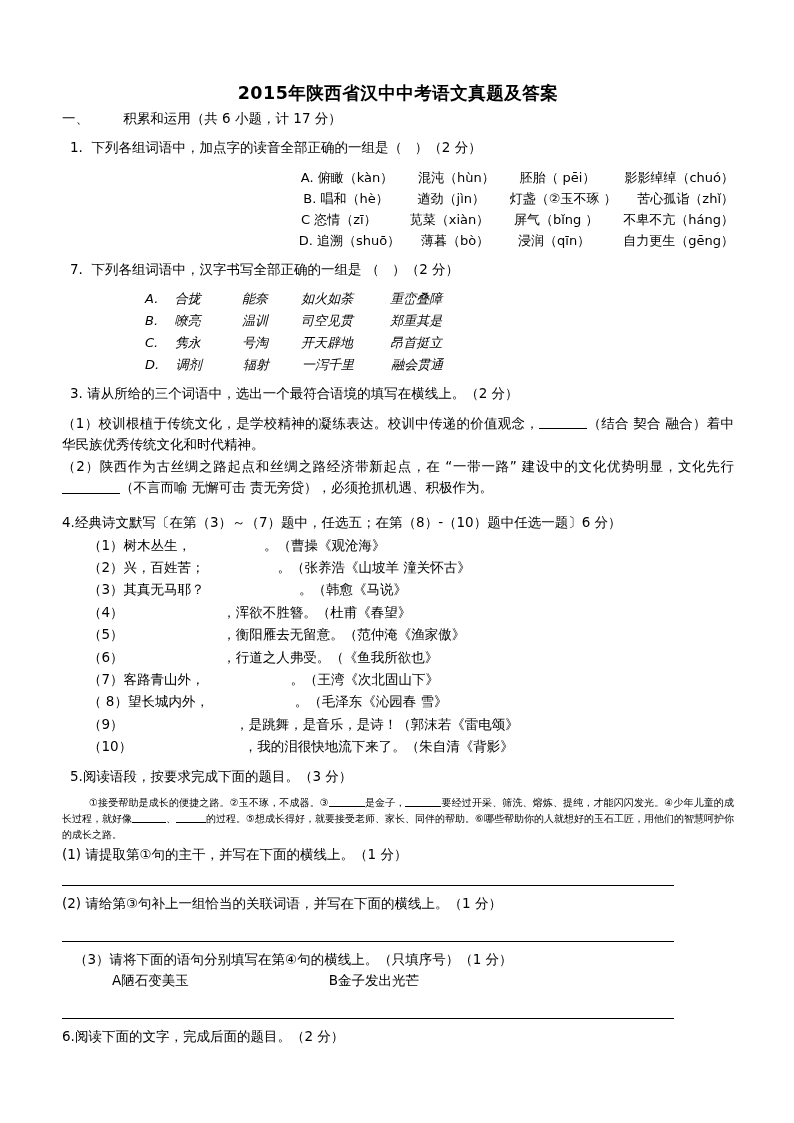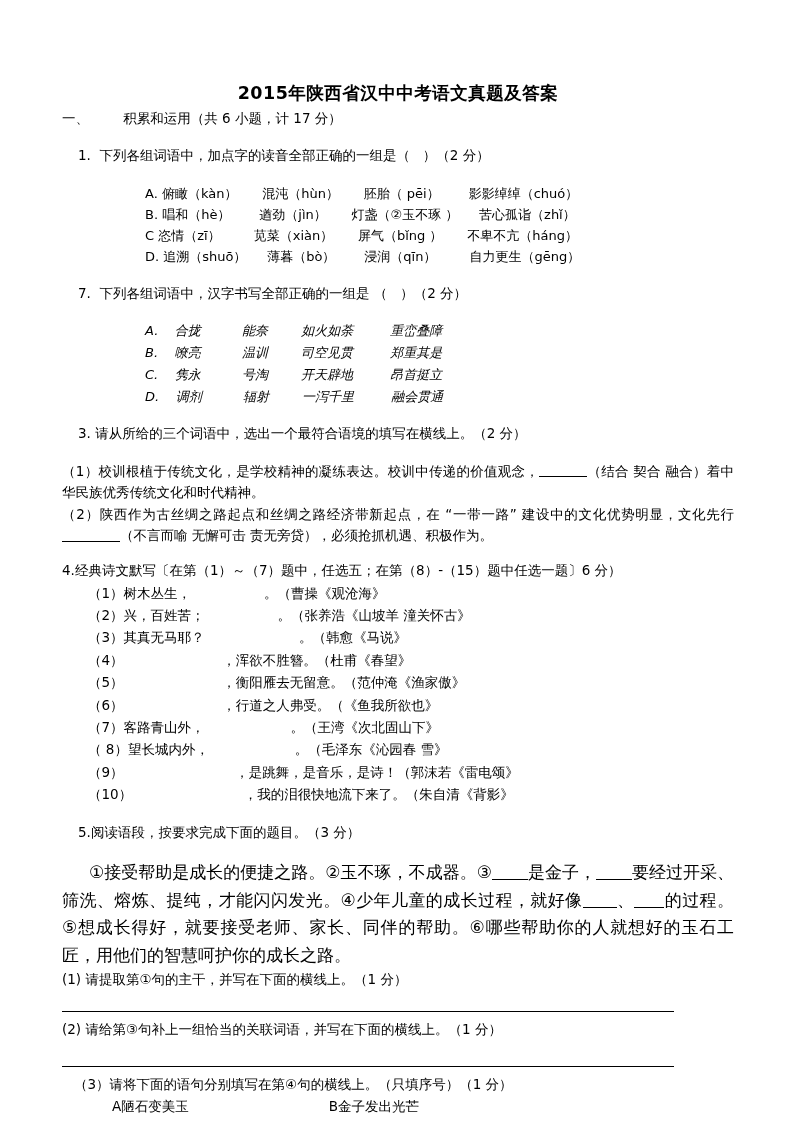--- a/index.html
+++ b/index.html
@@ -37,31 +37,32 @@
   }
   .sec-head {
     font-size: 13.5px;
     line-height: 1.55;
     margin: 0;
     white-space: pre;
   }
   .q {
     font-size: 13.5px;
     line-height: 1.58;
-    margin: 16px;
+    margin: 8px;
   }
   .q-main {
     white-space: pre;
   }
   .opt-row {
     font-size: 13px;
     line-height: 1.62;
     margin: 0;
     padding-left: 83px;
     white-space: pre;
+    text-align: right;
   }
   .opt-row2 {
     font-size: 13px;
     line-height: 1.68;
     margin: 0;
     padding-left: 83px;
     white-space: pre;
     font-style: italic;
   }
   .sub {
@@ -74,21 +75,21 @@
     padding-left: 12px;
   }
   .poem {
     font-size: 13.5px;
     line-height: 1.66;
     margin: 0;
     padding-left: 26px;
     white-space: pre;
   }
   .para {
-    font-size: 17px;
+    font-size: 10px;
     line-height: 1.62;
     margin: 0;
     text-align: justify;
     text-indent: 27px;
   }
   .blank-line {
     border-bottom: 1.3px solid #000;
     width: 612px;
     margin: 0;
     height: 0;
@@ -132,21 +133,21 @@
     <p class="opt-row2">B.    嘹亮          温训        司空见贯         郑重其是</p>
     <p class="opt-row2">C.    隽永          号淘        开天辟地         昂首挺立</p>
     <p class="opt-row2">D.    调剂          辐射        一泻千里         融会贯通</p>
 
     <p class="q">3. 请从所给的三个词语中，选出一个最符合语境的填写在横线上。（2 分）</p>
     <p class="sub"><span>（1）校训根植于传统文化，是学校精神的凝练表达。校训中传递的价值观念，</span><span class="fill" style="width:48px"></span><span>（结合   契合   融合）着中华民族优秀传统文化和时代精神。</span></p>
     <p class="sub"><span>（2）陕西作为古丝绸之路起点和丝绸之路经济带新起点，在 “一带一路” 建设中的文化优势明显，文化先行</span><span class="fill" style="width:58px"></span><span>（不言而喻   无懈可击   责无旁贷），必须抢抓机遇、积极作为。</span></p>
 
     <div class="spacer-md"></div>
 
-    <p class="sub">4.经典诗文默写〔在第（1）～（7）题中，任选五；在第（8）-（15）题中任选一题〕6 分）</p>
+    <p class="sub">4.经典诗文默写〔在第（3）～（7）题中，任选五；在第（8）-（10）题中任选一题〕6 分）</p>
     <p class="poem">（1）树木丛生，                 。（曹操《观沧海》</p>
     <p class="poem">（2）兴，百姓苦；                 。（张养浩《山坡羊 潼关怀古》</p>
     <p class="poem">（3）其真无马耶？                      。（韩愈《马说》</p>
     <p class="poem">（4）                       ，浑欲不胜簪。（杜甫《春望》</p>
     <p class="poem">（5）                       ，衡阳雁去无留意。（范仲淹《渔家傲》</p>
     <p class="poem">（6）                       ，行道之人弗受。（《鱼我所欲也》</p>
     <p class="poem">（7）客路青山外，                    。（王湾《次北固山下》</p>
     <p class="poem">（ 8）望长城内外，                    。（毛泽东《沁园春 雪》</p>
     <p class="poem">（9）                          ，是跳舞，是音乐，是诗！（郭沫若《雷电颂》</p>
     <p class="poem">（10）                          ，我的泪很快地流下来了。（朱自清《背影》</p>

